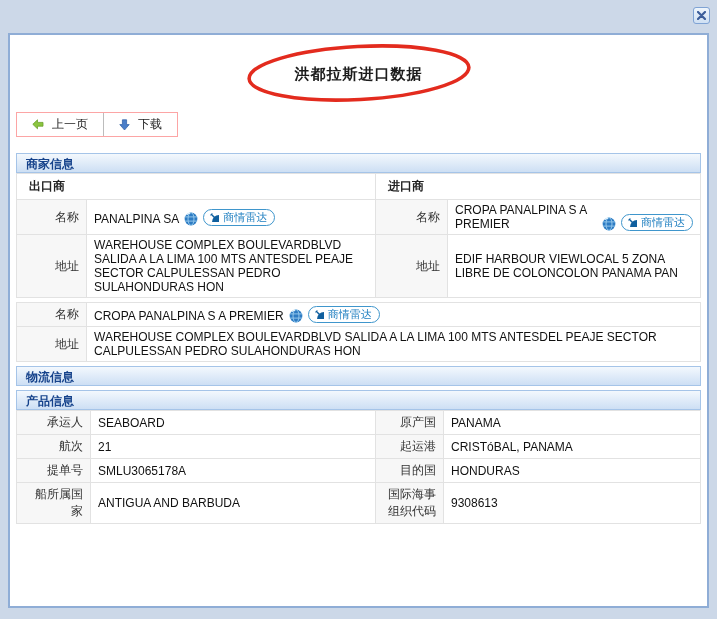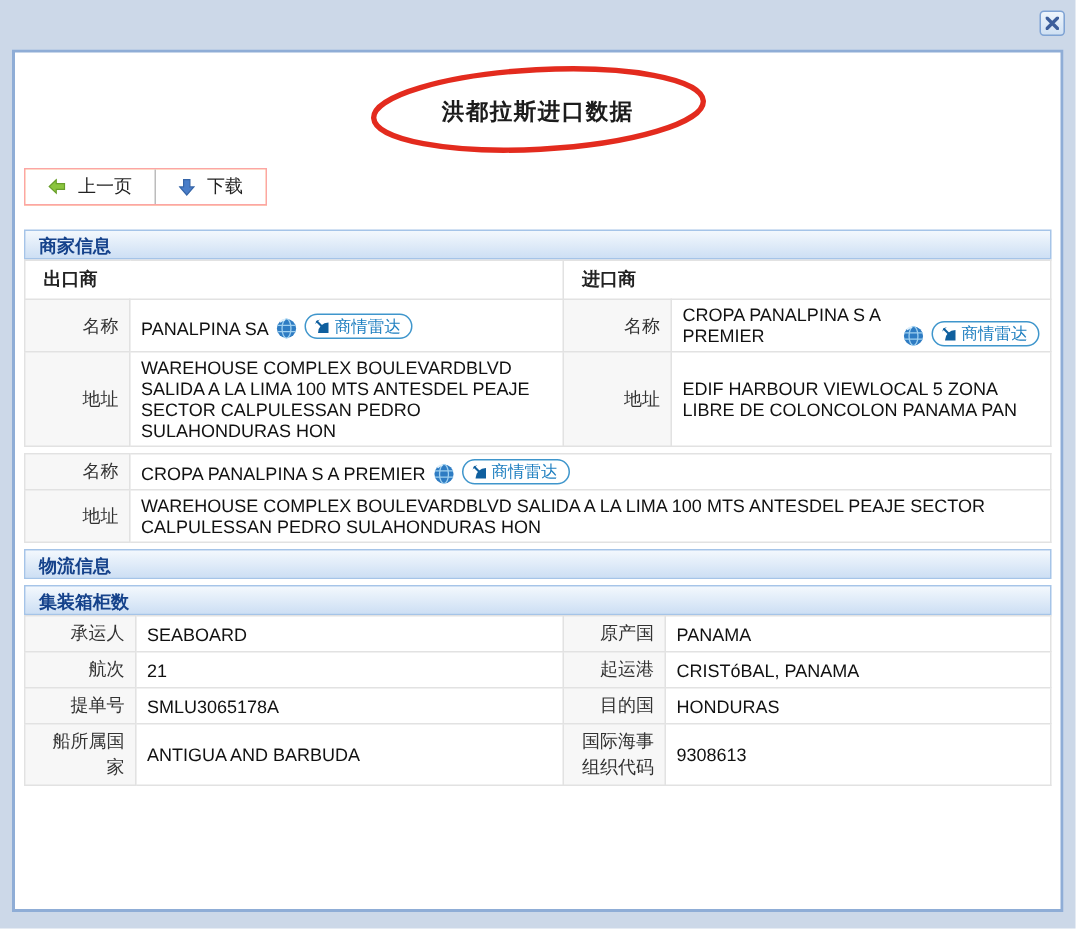--- a/index.html
+++ b/index.html
@@ -214,21 +214,21 @@
               <col style="width:80px">
               <col>
             </colgroup>
           <tbody>
         </tbody>
           </table>
       </div>
 
       
       <div class="section">
-        <div class="sec-header">集装箱柜数</div>
+        <div class="sec-header">产品信息</div>
         <table>
           <colgroup>
               <col style="width:74px">
               <col style="width:285px">
               <col style="width:68px">
               <col>
             </colgroup>
           <tbody>
               <tr>
             <td class="lbl">承运人</td>

